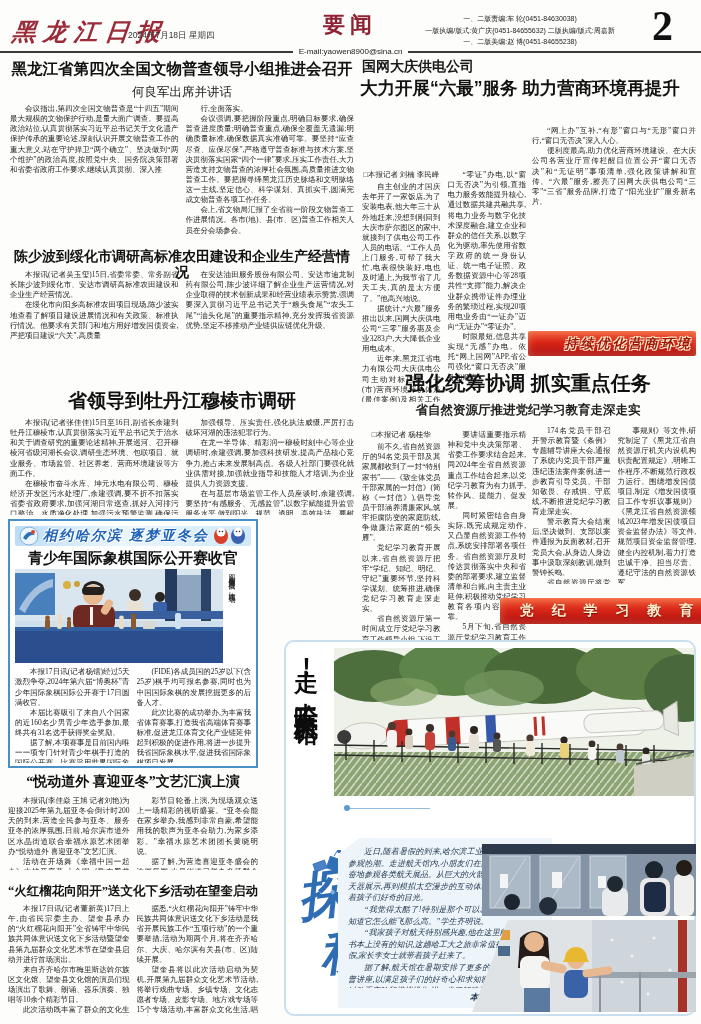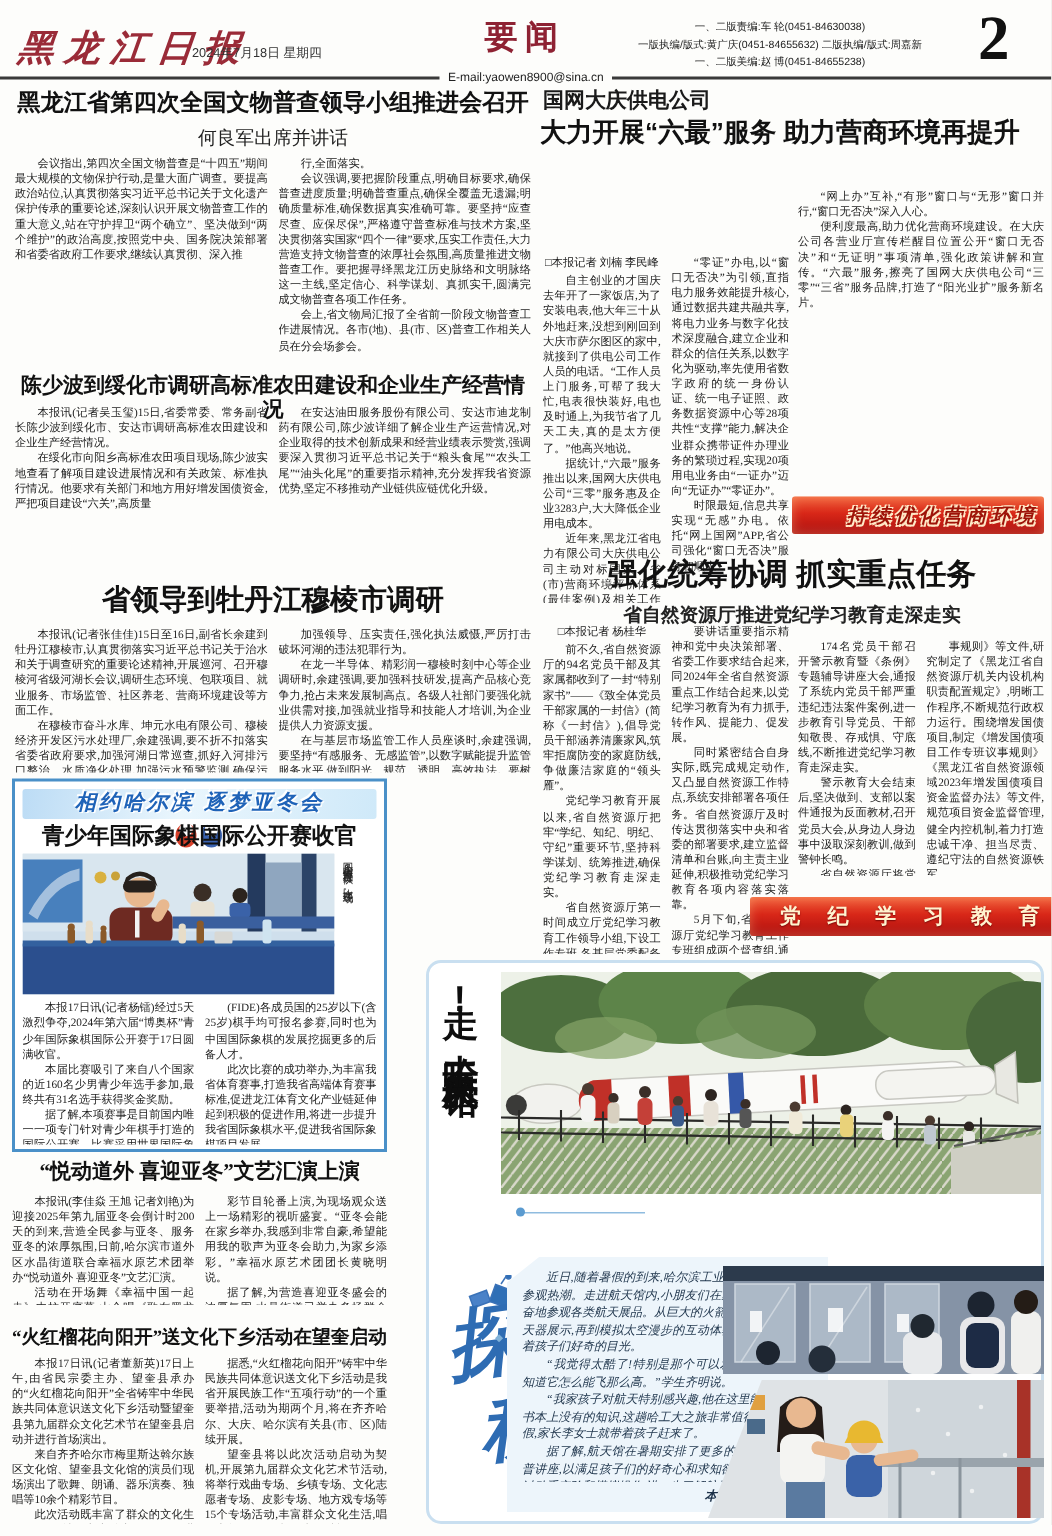--- a/index.html
+++ b/index.html
@@ -23,21 +23,21 @@
   .subhead{font-family:"Liberation Serif",serif;text-align:center;color:#222;}
   
   .cols{display:flex;gap:7px;overflow:hidden;}
   .cols>div{flex:1;overflow:hidden;}
   .body-txt{font-size:7.5px;line-height:1.35;color:#1c1c1c;text-align:justify;}
   .body-txt p{margin:0;text-indent:2em;text-align:justify;}
   p.byline{text-indent:0;text-align:center;margin:0 0 2px 0;}
   
   .bluebox{border:2px solid #4a90c8;background:#fff;padding:5px;box-sizing:border-box;}
   .banner{height:20px;display:flex;align-items:center;justify-content:space-between;padding:0 4px;
-        background:linear-gradient(100deg,#bcdcf5,#eaf6fd 45%,#cfe9f9);border-radius:2px;flex-direction:column;}
+        background:linear-gradient(100deg,#bcdcf5,#eaf6fd 45%,#cfe9f9);border-radius:2px;}
   .banner-text{font-family:"Liberation Sans",sans-serif;font-weight:900;font-style:italic;font-size:14px;
         color:#1f63b8;letter-spacing:2px;text-shadow:1px 1px 0 #fff,-1px -1px 0 #fff,0 0 2px #fff;}
   .photo-row{display:flex;height:94px;margin-top:2px;}
   .vcap{writing-mode:vertical-rl;text-orientation:upright;font-size:7px;color:#222;line-height:1.5;
         padding-left:3px;letter-spacing:1px;}
   .badge-red{display:flex;align-items:center;justify-content:center;border-radius:2px;
         background:linear-gradient(180deg,#f2603a,#d82718 45%,#ad0f0f);
         box-shadow:inset 0 0 8px rgba(255,220,160,.35);}
   .badge-biz{font-family:"Liberation Sans",sans-serif;font-weight:900;font-style:italic;font-size:13px;
         letter-spacing:3px;color:#9e1308;
@@ -240,21 +240,21 @@
         <p>“网上办”互补,“有形”窗口与“无形”窗口并行,“窗口无否决”深入人心。</p>
         <p>便利度最高,助力优化营商环境建设。在大庆公司各营业厅宣传栏醒目位置公开“窗口无否决”和“无证明”事项清单,强化政策讲解和宣传。“六最”服务,擦亮了国网大庆供电公司“三零”“三省”服务品牌,打造了“阳光业扩”服务新名片。</p>
       </div>
   </div>
   <div class="abs badge-red" style="left:528px;top:331px;width:168px;height:25px;">
     <span class="badge-biz">持续优化营商环境</span>
   </div>
 
   <div class="abs h-sans" style="left:360px;top:372px;width:336px;font-size:20px;">强化统筹协调  抓实重点任务</div>
   <div class="abs subhead" style="left:360px;top:402px;width:336px;font-size:12.5px;font-weight:700;">省自然资源厅推进党纪学习教育走深走实</div>
-  <div class="abs cols body-txt" style="left:362px;top:416px;width:164px;height:220px;">
+  <div class="abs cols body-txt" style="left:362px;top:430px;width:164px;height:220px;">
     <div>
       <p class="byline">□本报记者 杨桂华</p>
       <div>
           <p>前不久,省自然资源厅的94名党员干部及其家属都收到了一封“特别家书”——《致全体党员干部家属的一封信》(简称《一封信》),倡导党员干部涵养清廉家风,筑牢拒腐防变的家庭防线,争做廉洁家庭的“领头雁”。</p>
           <p>党纪学习教育开展以来,省自然资源厅把牢“学纪、知纪、明纪、守纪”重要环节,坚持科学谋划、统筹推进,确保党纪学习教育走深走实。</p>
           <p>省自然资源厅第一时间成立厅党纪学习教育工作领导小组,下设工作专班,各基层党委配备党纪学习教育工作专职联络员,周密谋划,结合实际制定具体措施,确保党纪学习教育工作有序开展。</p>
         </div>
     </div>
     <div>
         <p>要讲话重要指示精神和党中央决策部署、省委工作要求结合起来,同2024年全省自然资源重点工作结合起来,以党纪学习教育为有力抓手,转作风、提能力、促发展。</p>

